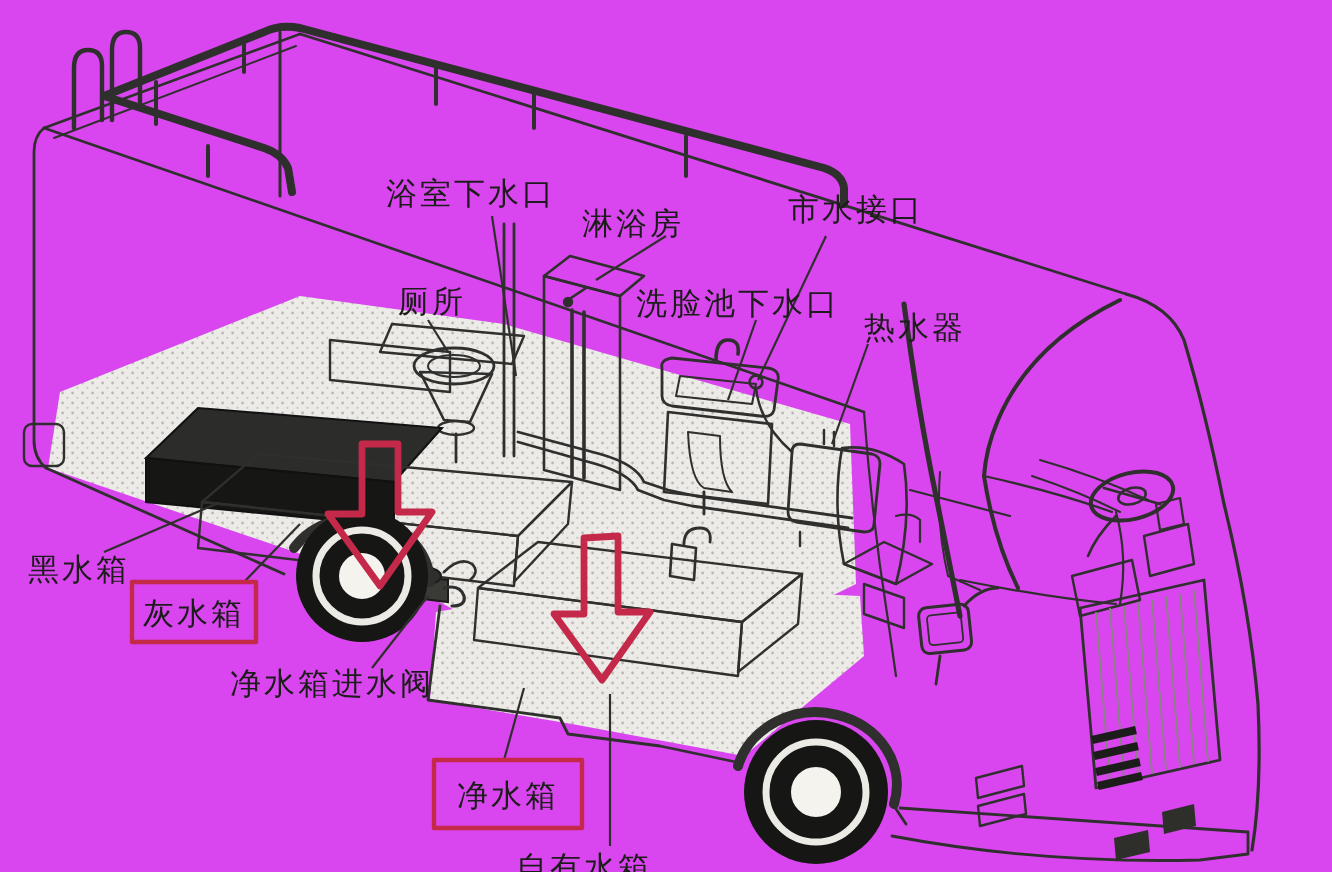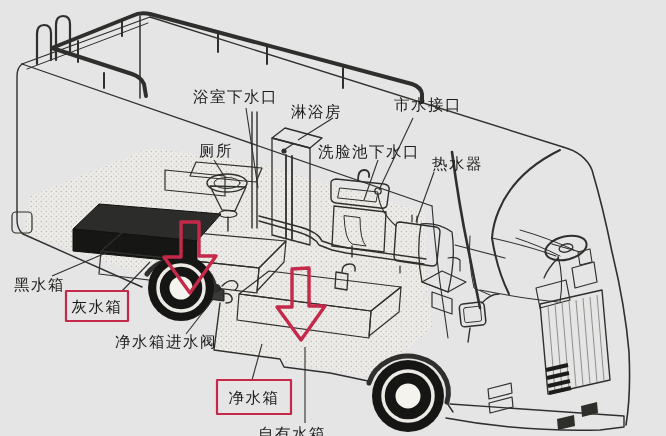--- a/index.html
+++ b/index.html
@@ -1,21 +1,21 @@
 <!DOCTYPE html>
 <html><head>
 <meta charset="utf-8">
 <style>
   html,body{margin:0;padding:0;}
   body{
     width:666px;height:436px;overflow:hidden;
     background:#ffffff;
     font-family:"DejaVu Sans",sans-serif;
   }
-  .stage{position:relative;width:666px;height:436px;background:#e5e5e5;}
+  .stage{position:relative;width:666px;height:436px;background:#d946ef;}
   svg{display:block;}
   .ln{stroke:#2f2f2d;fill:none;stroke-linecap:round;stroke-linejoin:round;}
   .lbl{font-size:15.5px;letter-spacing:1.5px;fill:#1c1c1a;}
   .lead{stroke:#2f2f2d;stroke-width:1.1;fill:none;}
   .red{stroke:#c5294a;fill:none;stroke-linejoin:round;stroke-linecap:round;}
 </style>
 </head>
 <body>
 
 <div class="stage">

